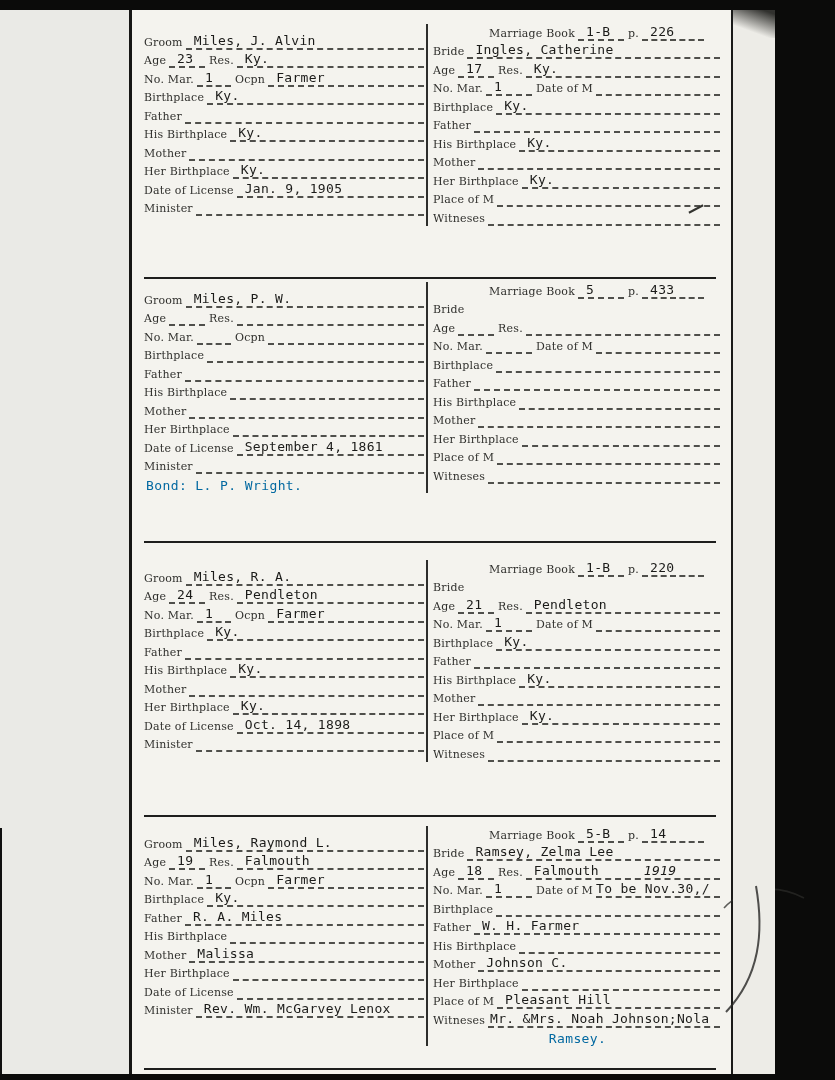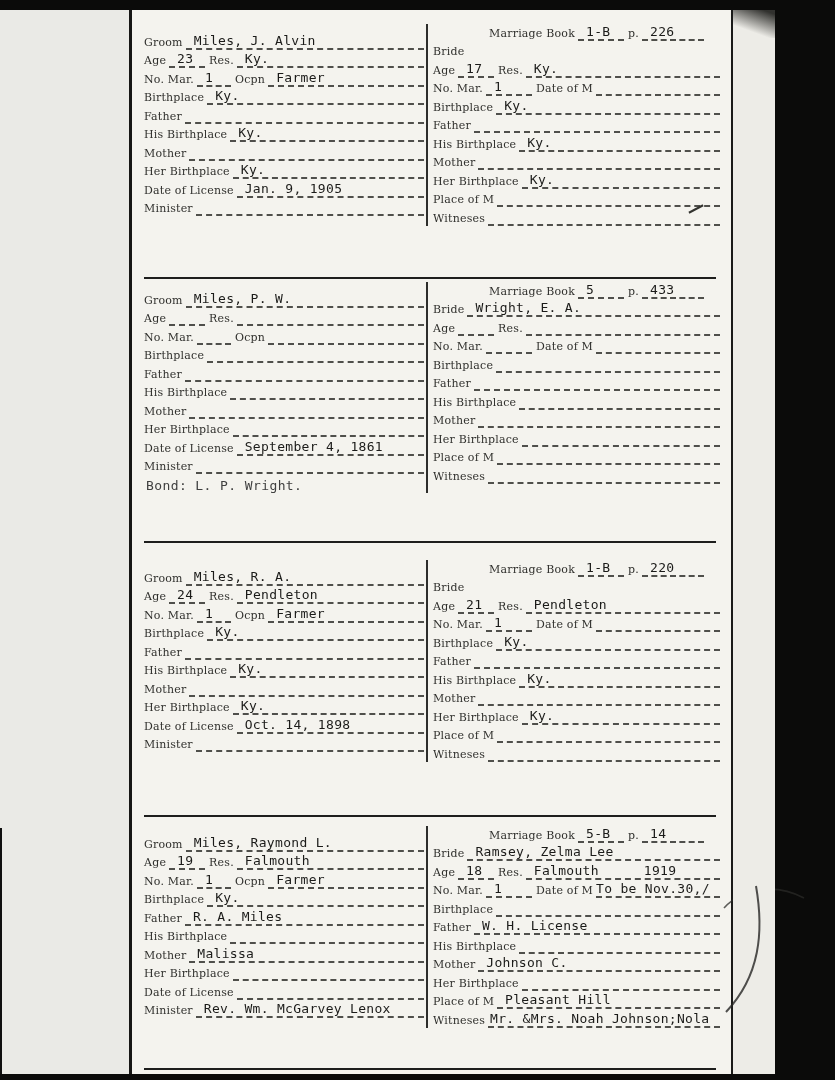--- a/index.html
+++ b/index.html
@@ -22,24 +22,24 @@
   .cl{flex:0 0 280px;padding-top:9px;}
   .vdiv{flex:0 0 2px;background:#2d2d2b;margin:2px 5px 0 2px;}
   .cr{flex:1 1 auto;}
   .row{display:flex;align-items:flex-end;height:18.5px;}
   .lbl{font-size:11px;color:#30302d;white-space:nowrap;padding:0 3px 1px 0;letter-spacing:.2px;}
   .ml{margin-left:4px;}
   .fill{position:relative;flex:1 1 auto;height:13px;border-bottom:2px dashed #4f4f4b;}
   .fw36{flex:0 0 36px}.fw34{flex:0 0 34px}.fw46{flex:0 0 46px}.fw62{flex:0 0 62px}
   .val{position:absolute;left:8px;bottom:0;font-family:"DejaVu Sans Mono",monospace;
        font-size:13px;color:#1b1b19;white-space:nowrap;letter-spacing:.3px;}
-  .x118{left:118px;}
+  .x118{left:118px;font-style:italic;}
   .hdr .ind{flex:0 0 56px;}
   .plain{padding-left:2px;}
-  .valp{font-family:"DejaVu Sans Mono",monospace;font-size:13px;color:#404040;
+  .valp{font-family:"DejaVu Sans Mono",monospace;font-size:13px;color:#0369a1;
         white-space:nowrap;letter-spacing:.4px;}
   .center{justify-content:center;}
   .tick{position:absolute;left:556px;top:198px;width:16px;border-top:2px solid #33332f;
         transform:rotate(-28deg);}
   .stroke2{position:absolute;left:588px;top:872px;}
 </style>
 </head>
 <body>
 
 <div class="canvas">
@@ -128,20 +128,23 @@
               <span class="fill fw46">
                 <span class="val">1-B</span>
               </span>
               <span class="lbl ml">p.</span>
               <span class="fill fw62">
                 <span class="val">226</span>
               </span>
             </div>
           <div class="row">
               <span class="lbl">Bride</span>
+              <span class="fill">
+                <span class="val">Ingles, Catherine</span>
+              </span>
             </div>
           <div class="row">
               <span class="lbl">Age</span>
               <span class="fill fw36">
                 <span class="val">17</span>
               </span>
               <span class="lbl ml">Res.</span>
               <span class="fill">
                 <span class="val">Ky.</span>
               </span>
@@ -285,23 +288,20 @@
               <span class="fill fw46">
                 <span class="val">5</span>
               </span>
               <span class="lbl ml">p.</span>
               <span class="fill fw62">
                 <span class="val">433</span>
               </span>
             </div>
           <div class="row">
               <span class="lbl">Bride</span>
-              <span class="fill">
-                <span class="val">Wright, E. A.</span>
-              </span>
             </div>
           <div class="row">
               <span class="lbl">Age</span>
               <span class="fill fw36">
                 <span class="val"></span>
               </span>
               <span class="lbl ml">Res.</span>
               <span class="fill">
                 <span class="val"></span>
               </span>
@@ -630,21 +630,21 @@
             </div>
           <div class="row">
               <span class="lbl">Birthplace</span>
               <span class="fill">
                 <span class="val"></span>
               </span>
             </div>
           <div class="row">
               <span class="lbl">Father</span>
               <span class="fill">
-                <span class="val">W. H. License</span>
+                <span class="val">W. H. Farmer</span>
               </span>
             </div>
           <div class="row">
               <span class="lbl">His Birthplace</span>
               <span class="fill">
                 <span class="val"></span>
               </span>
             </div>
           <div class="row">
               <span class="lbl">Mother</span>
@@ -662,20 +662,23 @@
               <span class="lbl">Place of M</span>
               <span class="fill">
                 <span class="val">Pleasant Hill</span>
               </span>
             </div>
           <div class="row">
               <span class="lbl">Witneses</span>
               <span class="fill">
                 <span class="val" style="left:2px">Mr. &amp;Mrs. Noah Johnson;Nola</span>
               </span>
+            </div>
+          <div class="row plain center">
+              <span class="valp">Ramsey.</span>
             </div>
         </div>
       </div>
     </section>
 
     <div class="sep s1"></div>
     <div class="sep s2"></div>
     <div class="sep s3"></div>
     <div class="sep s4"></div>
 

